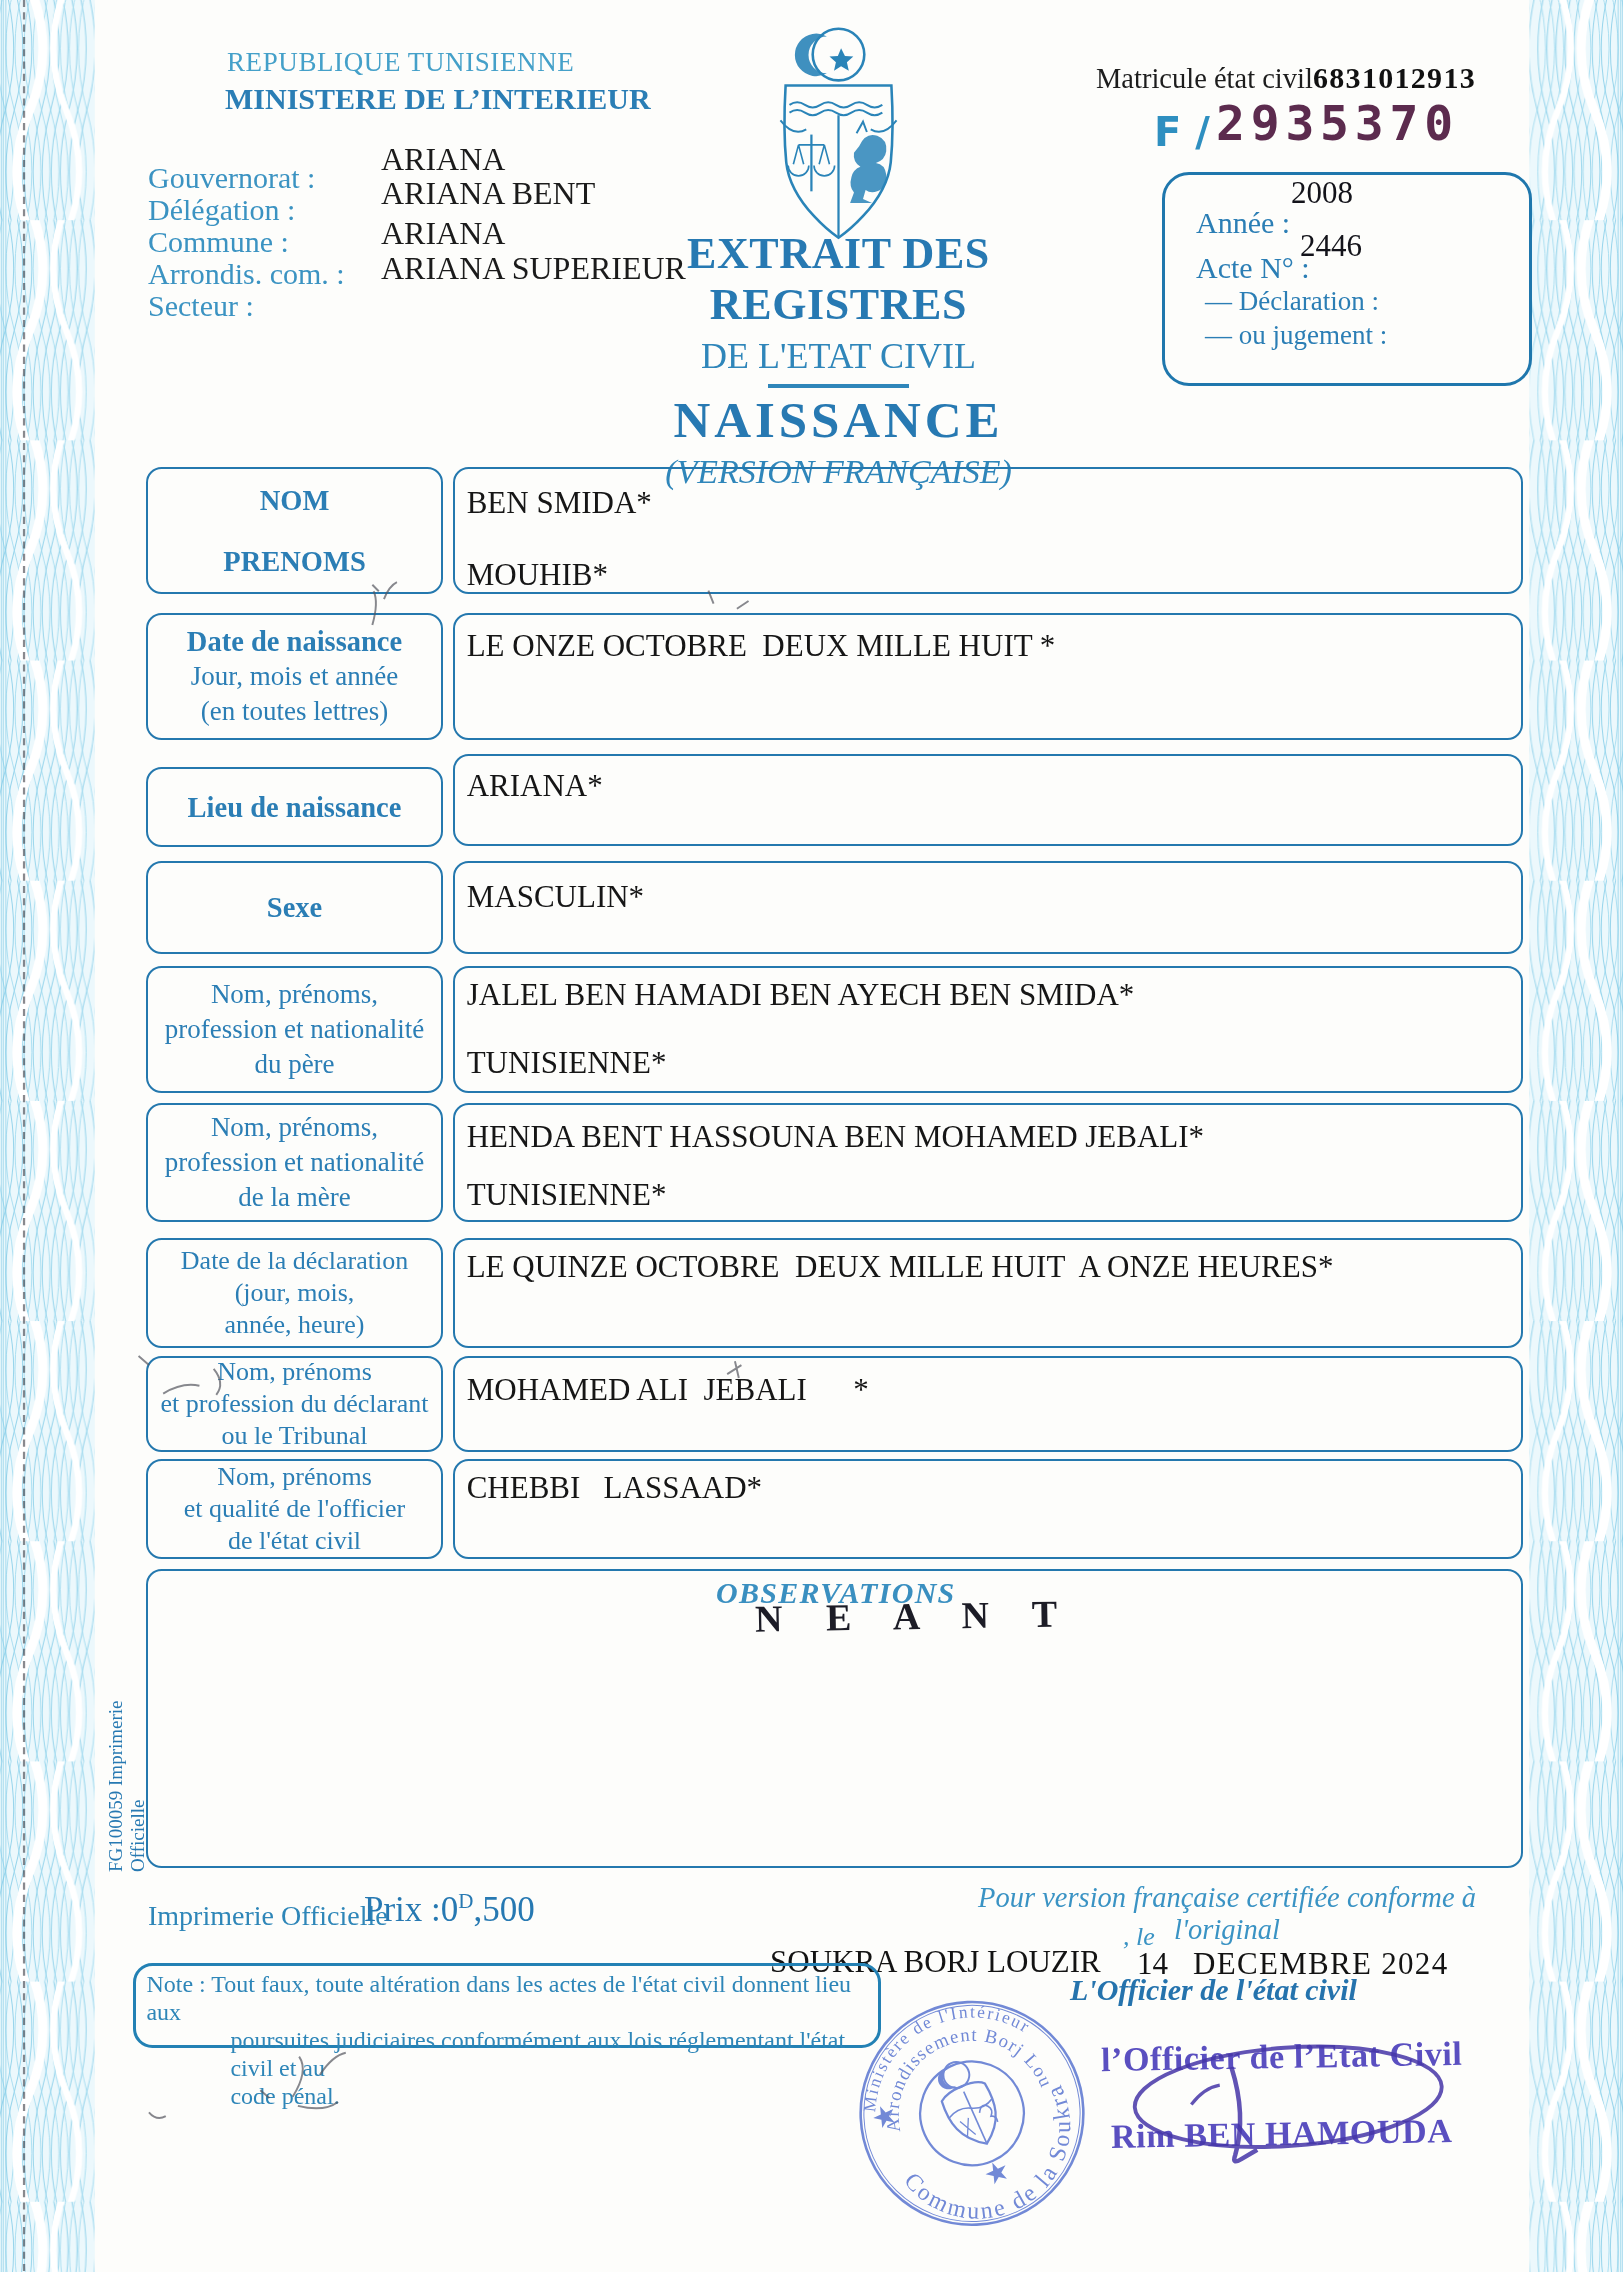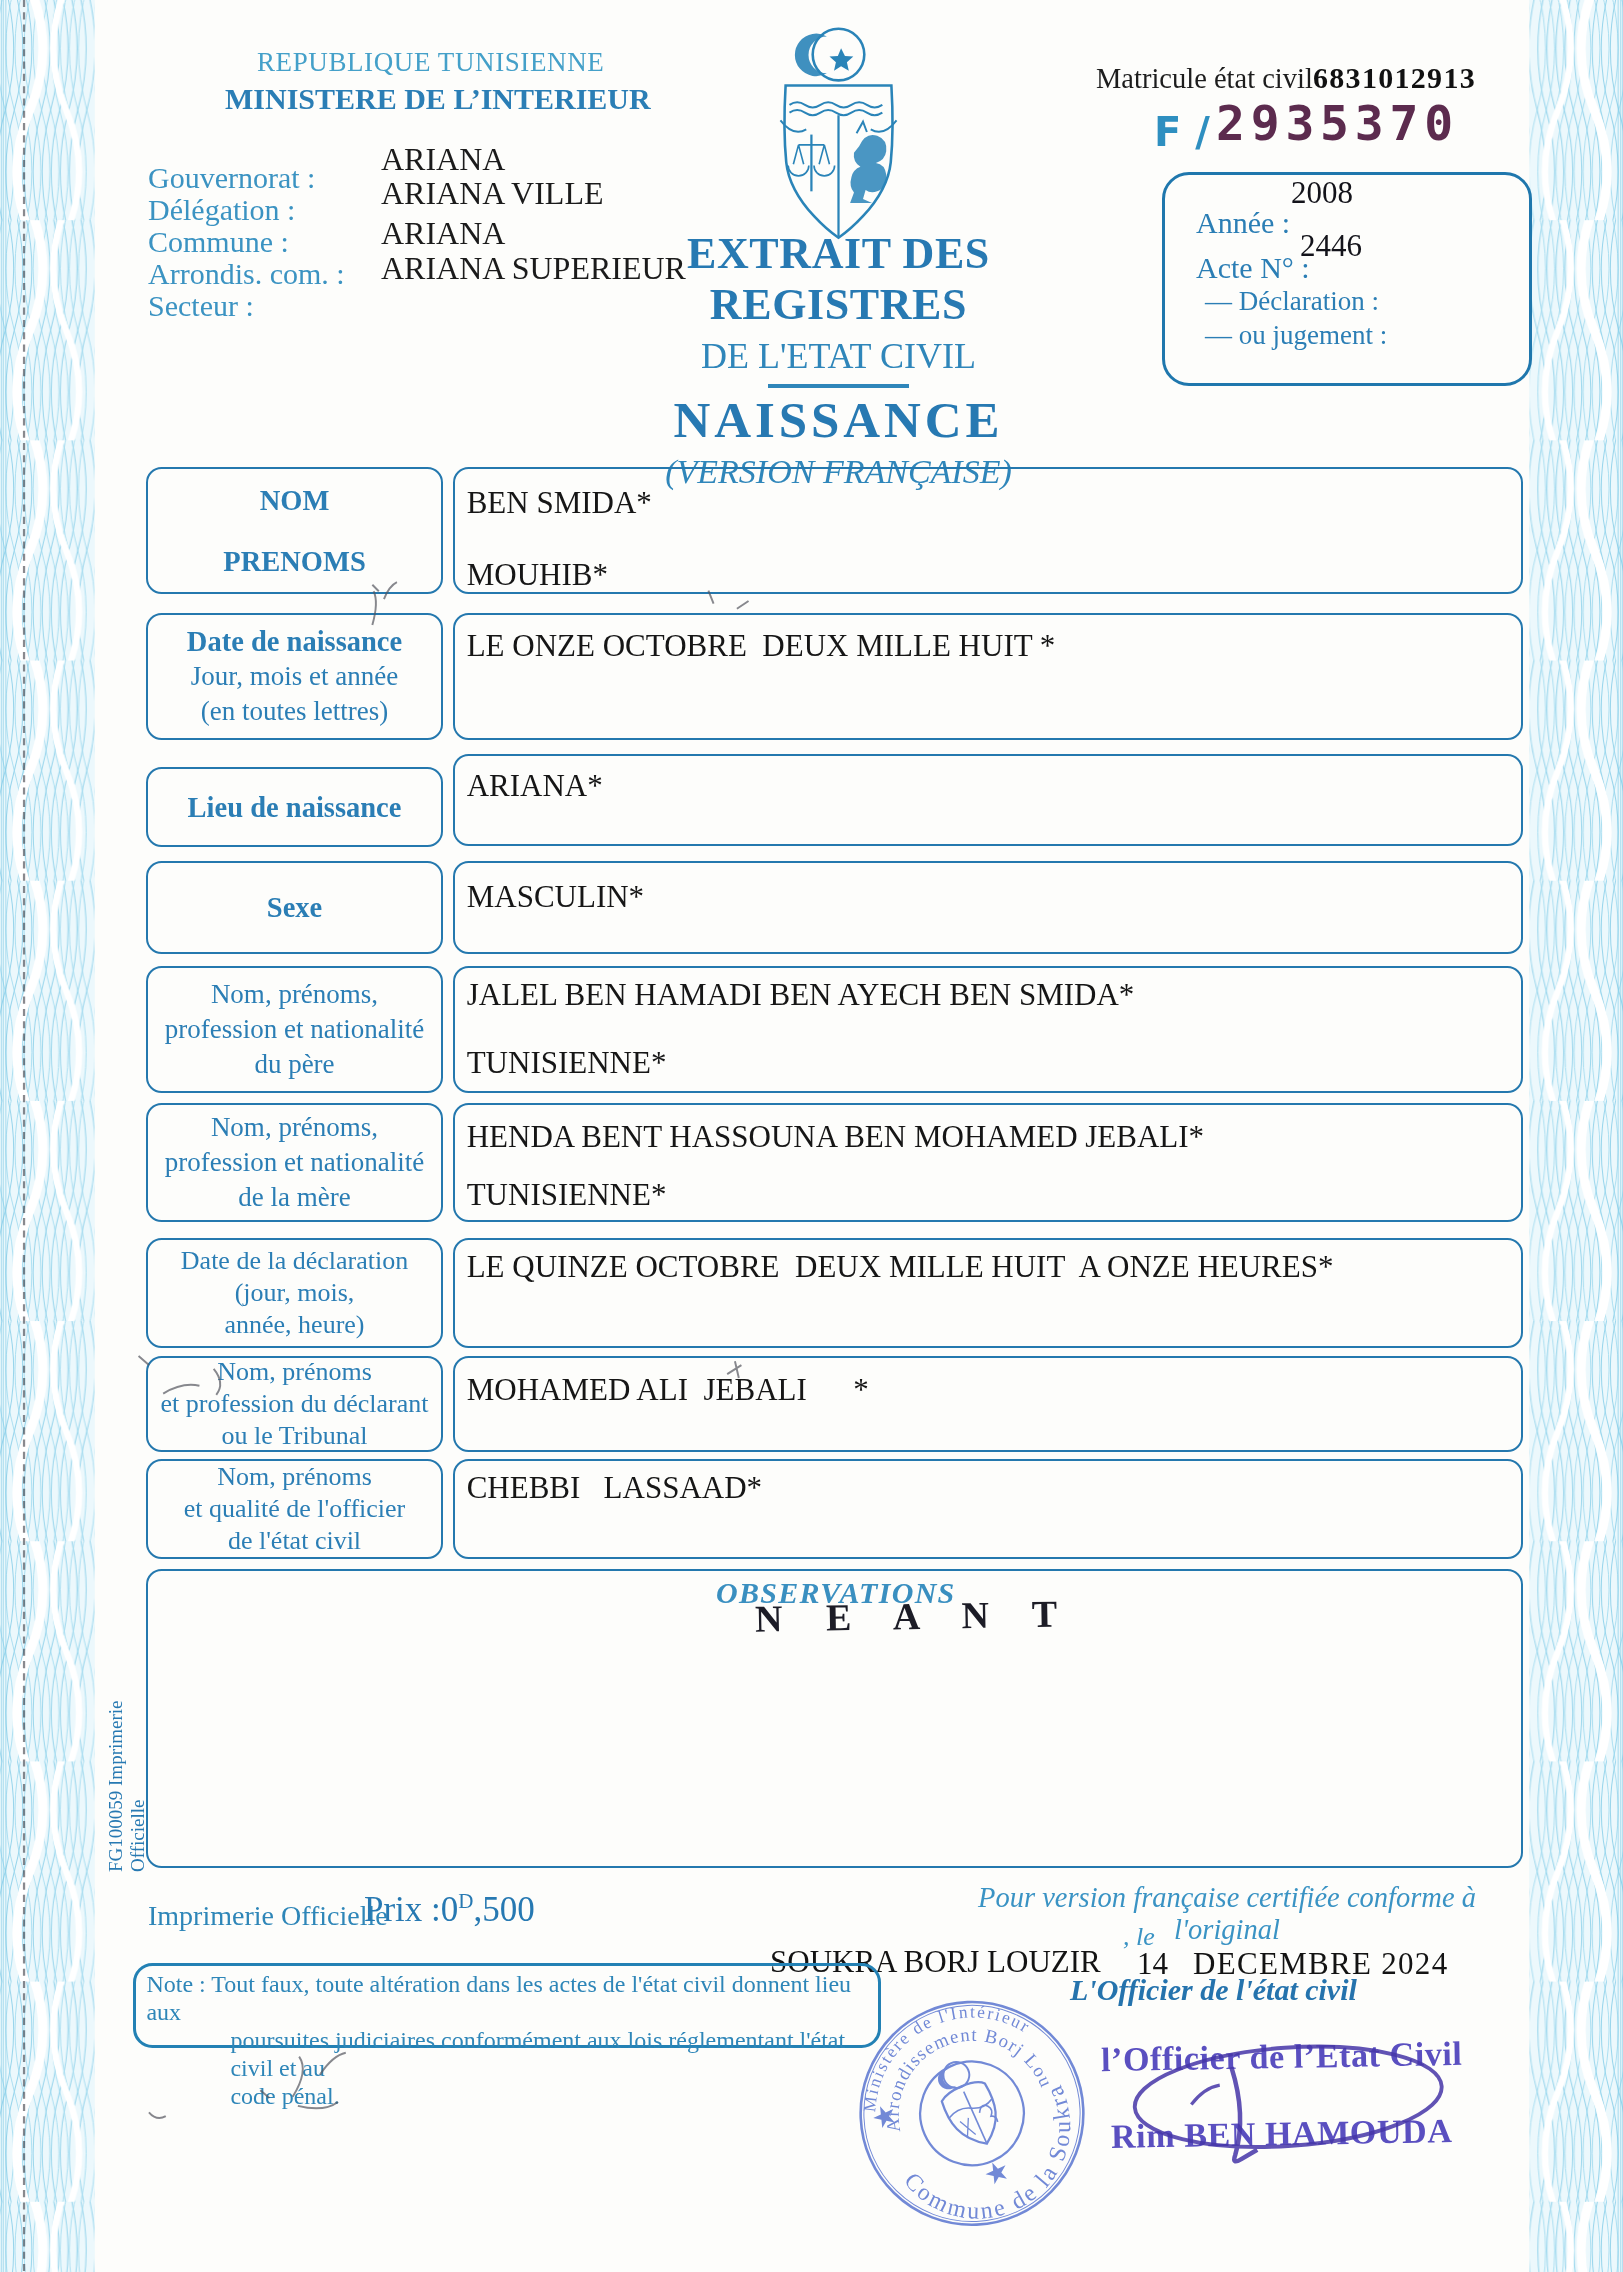--- a/index.html
+++ b/index.html
@@ -1,20 +1,20 @@
 <!DOCTYPE html>
 <html style="font-size:10.4px"><head>
 <meta charset="utf-8">
 <style>
   html,body{margin:0;padding:0;}
   body{width:1624px;height:2273px;position:relative;background:#fdfdfb;overflow:hidden;
        font-family:"Liberation Serif", serif;}
   .abs{position:absolute;}
   .blue{color:#2b7eb5;}
-  .lightblue{color:#3f9cc6;margin-left:30px;}
+  .lightblue{color:#3f9cc6;}
   .val{color:#161616;font-size:31px;white-space:pre;}
   
   .cellbox{position:absolute;border:2.6px solid #2478ae;border-radius:15.5px;background:transparent;box-sizing:border-box;}
   .labelcell{left:146px;width:297px;display:flex;flex-direction:column;align-items:center;justify-content:center;text-align:center;color:#2b7eb5;font-size:27px;line-height:35px;padding:2.6px 3.9px;}
   .valuecell{left:453px;width:1070px;padding:0 0 0 11.7px;}
   .labelcell .b{font-weight:bold;font-size:28.5px;}
   .vline{display:block;}
   .titleblock{left:602px;top:228px;width:473px;text-align:center;}
   .t1{font-size:44px;font-weight:bold;color:#2779b2;letter-spacing:0.6px;}
   .t2{font-size:36px;color:#2f86ba;margin-top:5.2px;}
@@ -121,21 +121,21 @@
 <div class="abs" style="left:1154px;top:109px;font-size:40px;font-weight:bold;color:#2e8fc0;font-family:'DejaVu Sans',sans-serif;">F /</div>
 <div class="abs" style="left:1216px;top:95px;font-size:48px;font-weight:bold;color:#5c2b4e;font-family:'DejaVu Sans Mono',monospace;letter-spacing:5.8px;">2935370</div>
 
 <div class="abs adminlabel" style="top:161px;">Gouvernorat :</div>
 <div class="abs adminlabel" style="top:193px;">Délégation :</div>
 <div class="abs adminlabel" style="top:225px;">Commune :</div>
 <div class="abs adminlabel" style="top:257px;">Arrondis. com. :</div>
 <div class="abs adminlabel" style="top:289px;">Secteur :</div>
 
 <div class="abs adminvalue" style="top:141px;z-index:3;">ARIANA</div>
-<div class="abs adminvalue" style="top:175px;z-index:3;">ARIANA VILLE</div>
+<div class="abs adminvalue" style="top:175px;z-index:3;">ARIANA BENT</div>
 <div class="abs adminvalue" style="top:215px;z-index:3;">ARIANA</div>
 <div class="abs adminvalue" style="top:250px;z-index:3;">ARIANA SUPERIEUR</div>
 
 <div class="abs" style="left:1162px;top:172px;width:370px;height:214px;border:3.2px solid #1f77ad;border-radius:27px;box-sizing:border-box;">
   <div class="abs" style="left:126px;top:0;font-size:31px;color:#13131a;">2008</div>
   <div class="abs blue" style="left:31px;top:31px;font-size:30px;">Année :</div>
   <div class="abs" style="left:135px;top:53px;font-size:31px;color:#13131a;">2446</div>
   <div class="abs blue" style="left:31px;top:76px;font-size:30px;">Acte N° :</div>
   <div class="abs blue" style="left:40px;top:111px;font-size:27px;">— Déclaration :</div>
   <div class="abs blue" style="left:40px;top:145px;font-size:27px;">— ou jugement :</div>

